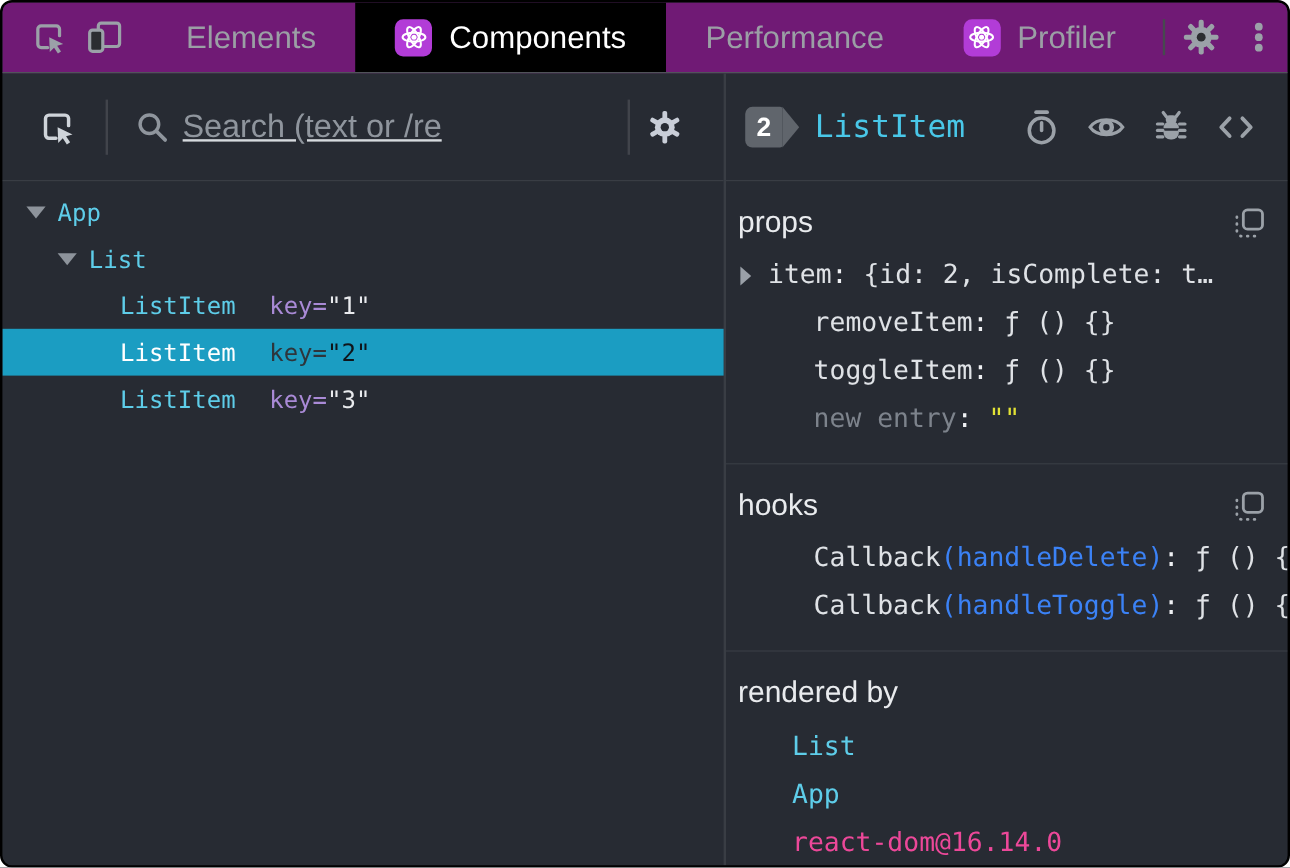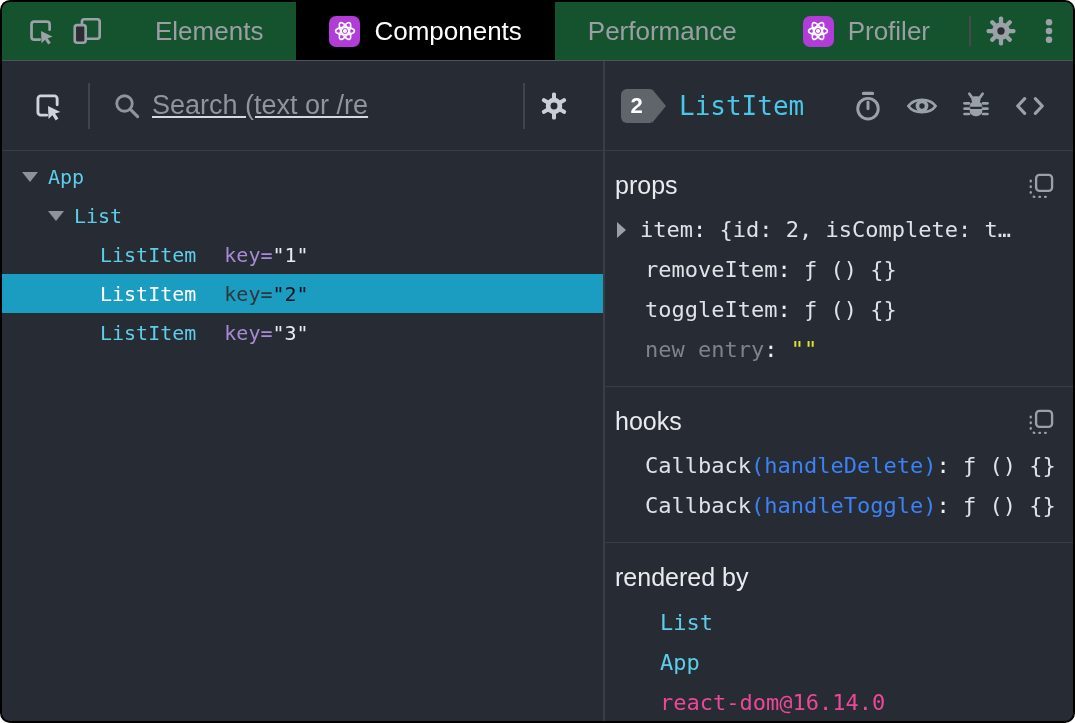--- a/index.html
+++ b/index.html
@@ -15,21 +15,21 @@
     background: #272b33;
     border: 2px solid #000;
     border-radius: 10px;
     overflow: hidden;
     display: flex; flex-direction: column;
   }
 
   
   .toolbar {
     height: 59px; flex: 0 0 59px;
-    background: #14532d;
+    background: #701a75;
     border-bottom: 1px solid #50535a;
     display: flex; align-items: stretch;
   }
   .tb-icon-group { display: flex; align-items: center; padding-left: 16px; }
   .icon-btn {
     display: flex; align-items: center; justify-content: center;
     background: none; border: none; cursor: pointer; padding: 0;
   }
   .tb-icon-group .icon-btn { width: 46px; height: 100%; }
   .tb-sep { width: 2px; height: 30px; background: #47494f; align-self: center; margin: 0 6px; }
@@ -118,21 +118,21 @@
   .section-title-row {
     display: flex; align-items: center; justify-content: space-between;
     padding: 8px 18px 10px 10px;
   }
   .section-title { font-size: 25px; color: #e9ebee; }
   .kv-row {
     font-family: "DejaVu Sans Mono", monospace;
     font-size: 22px; line-height: 40px; height: 40px;
     color: #dfe2e6; white-space: pre; overflow: hidden;
     display: flex; align-items: center;
-    padding-left: 40px;
+    padding-left: 73px;
   }
   .kv-row.has-caret { padding-left: 12px; }
   .caret-right {
     width: 0; height: 0;
     border-top: 8px solid transparent; border-bottom: 8px solid transparent;
     border-left: 9px solid #9aa0a8;
     margin-right: 14px; flex: 0 0 auto;
   }
   .kv-name { color: #dfe2e6; }
   .kv-name.muted { color: #7d838c; }

